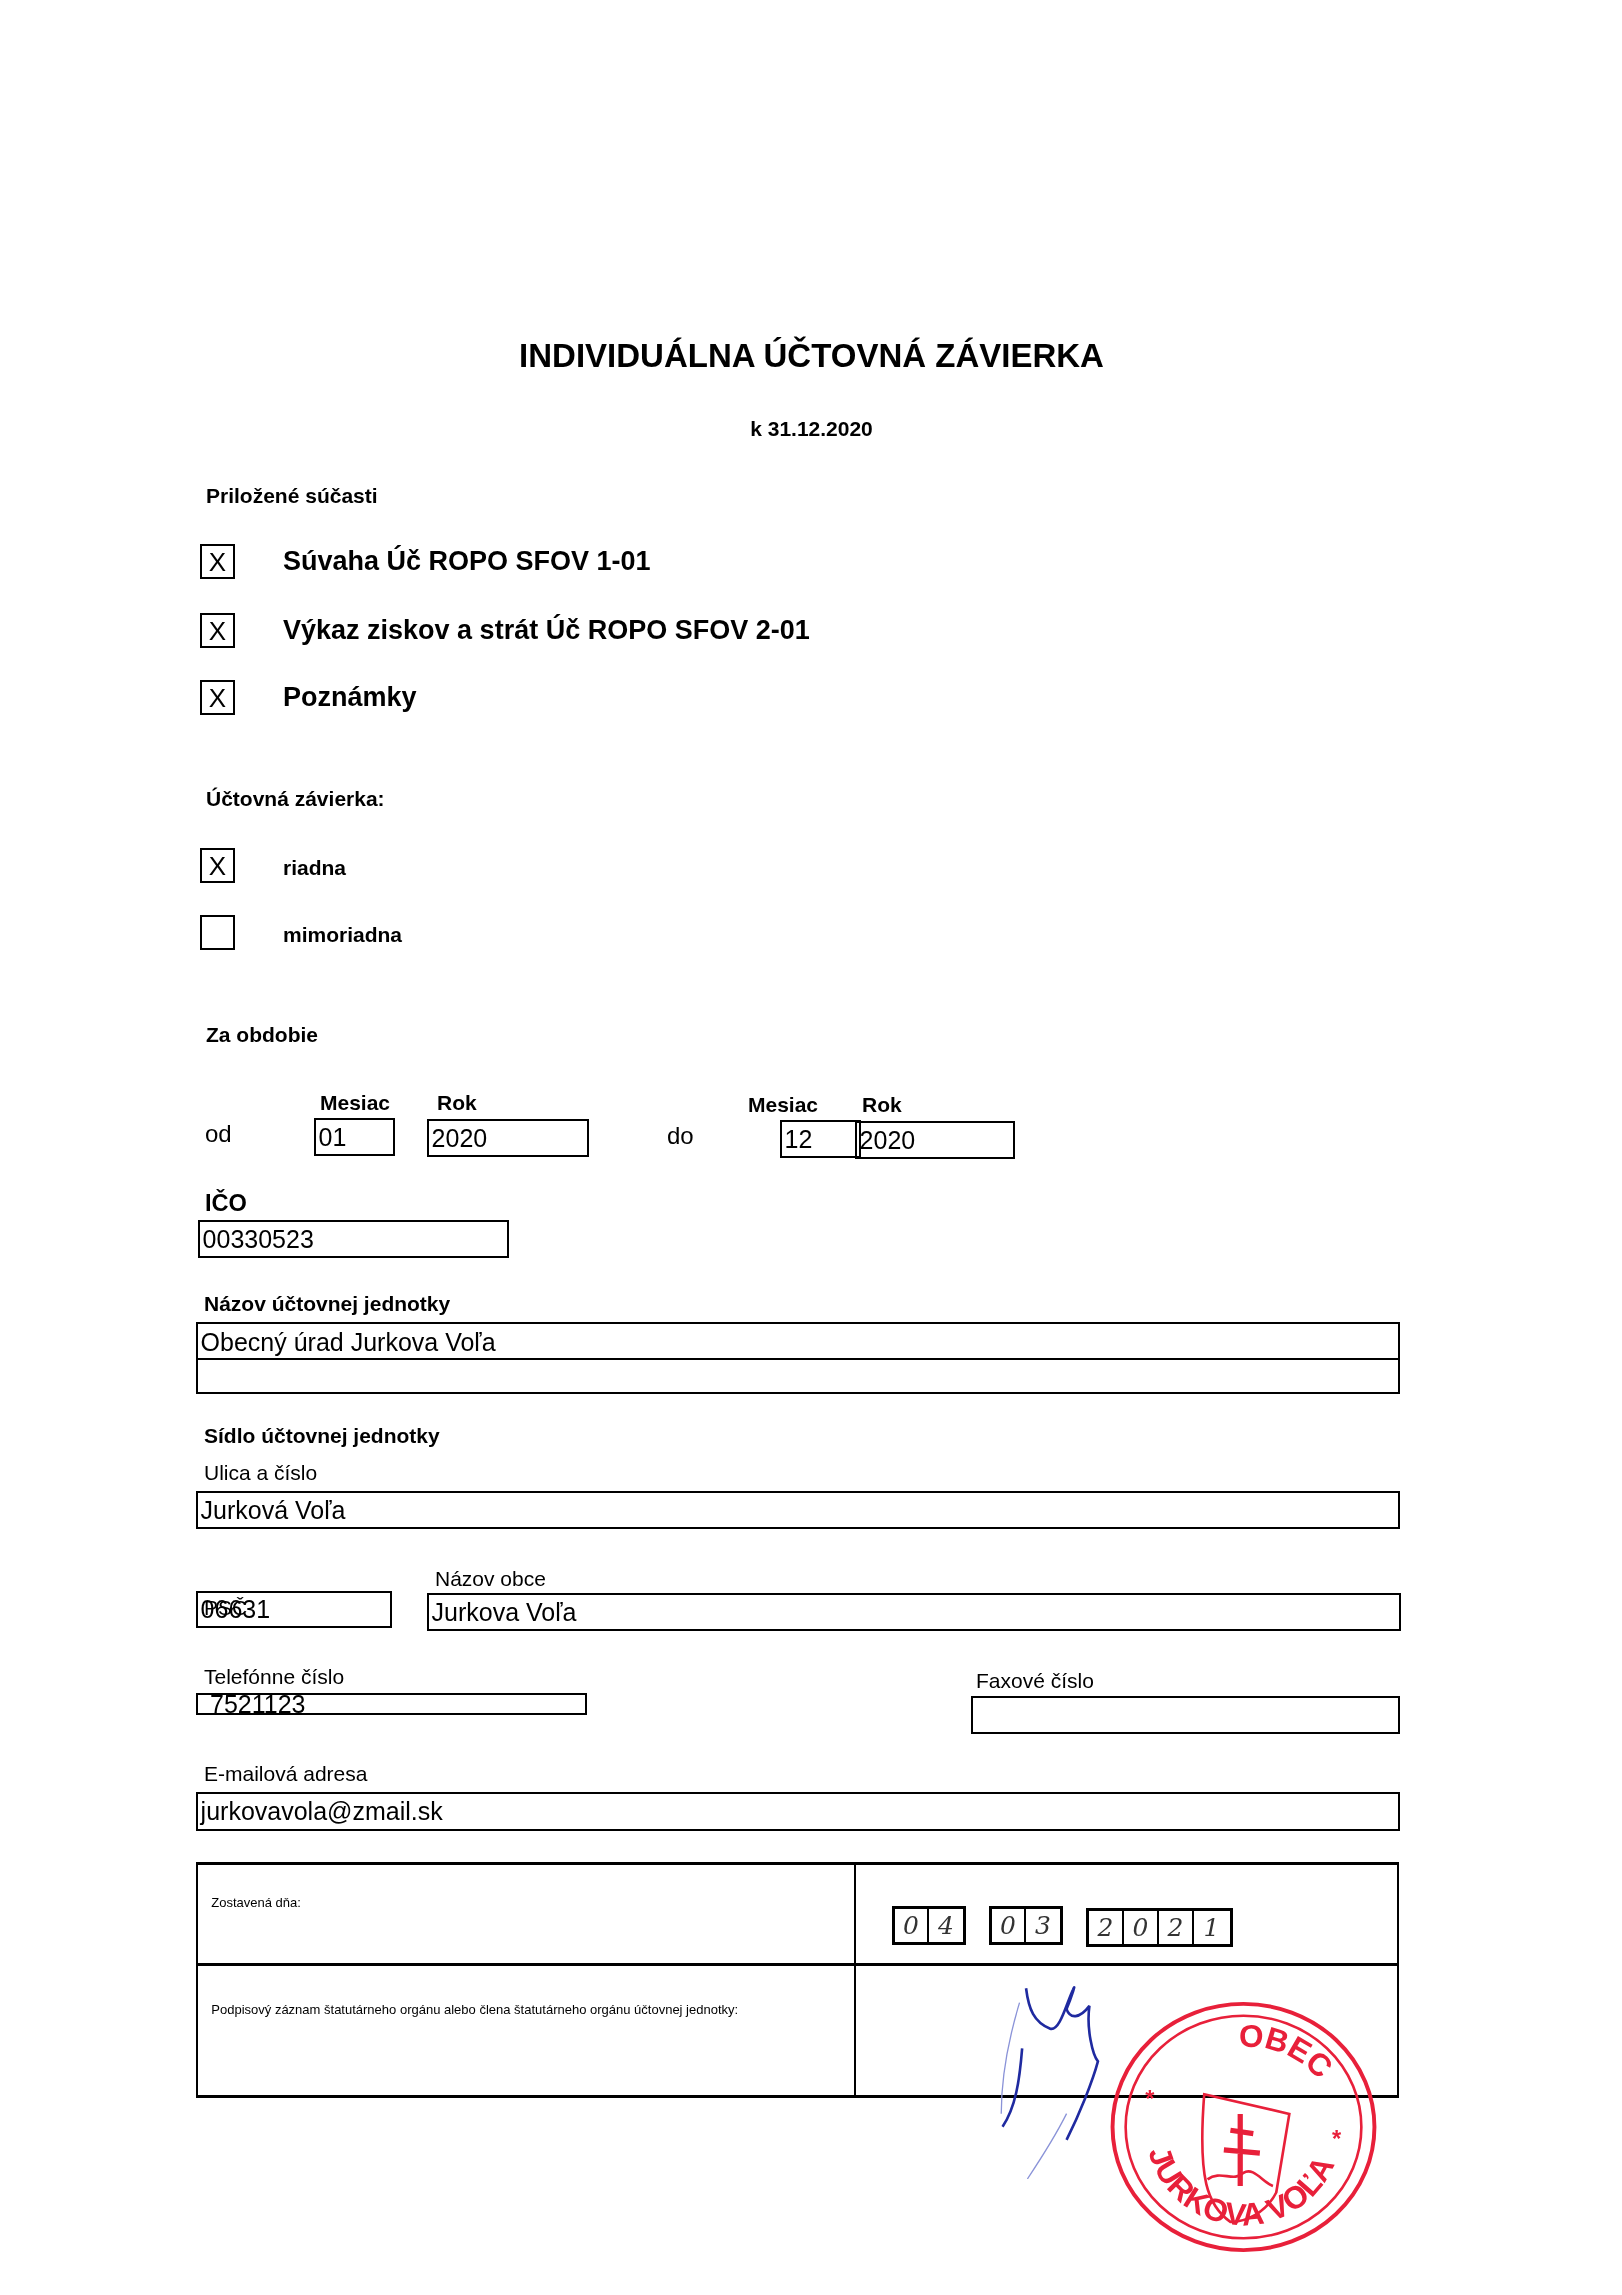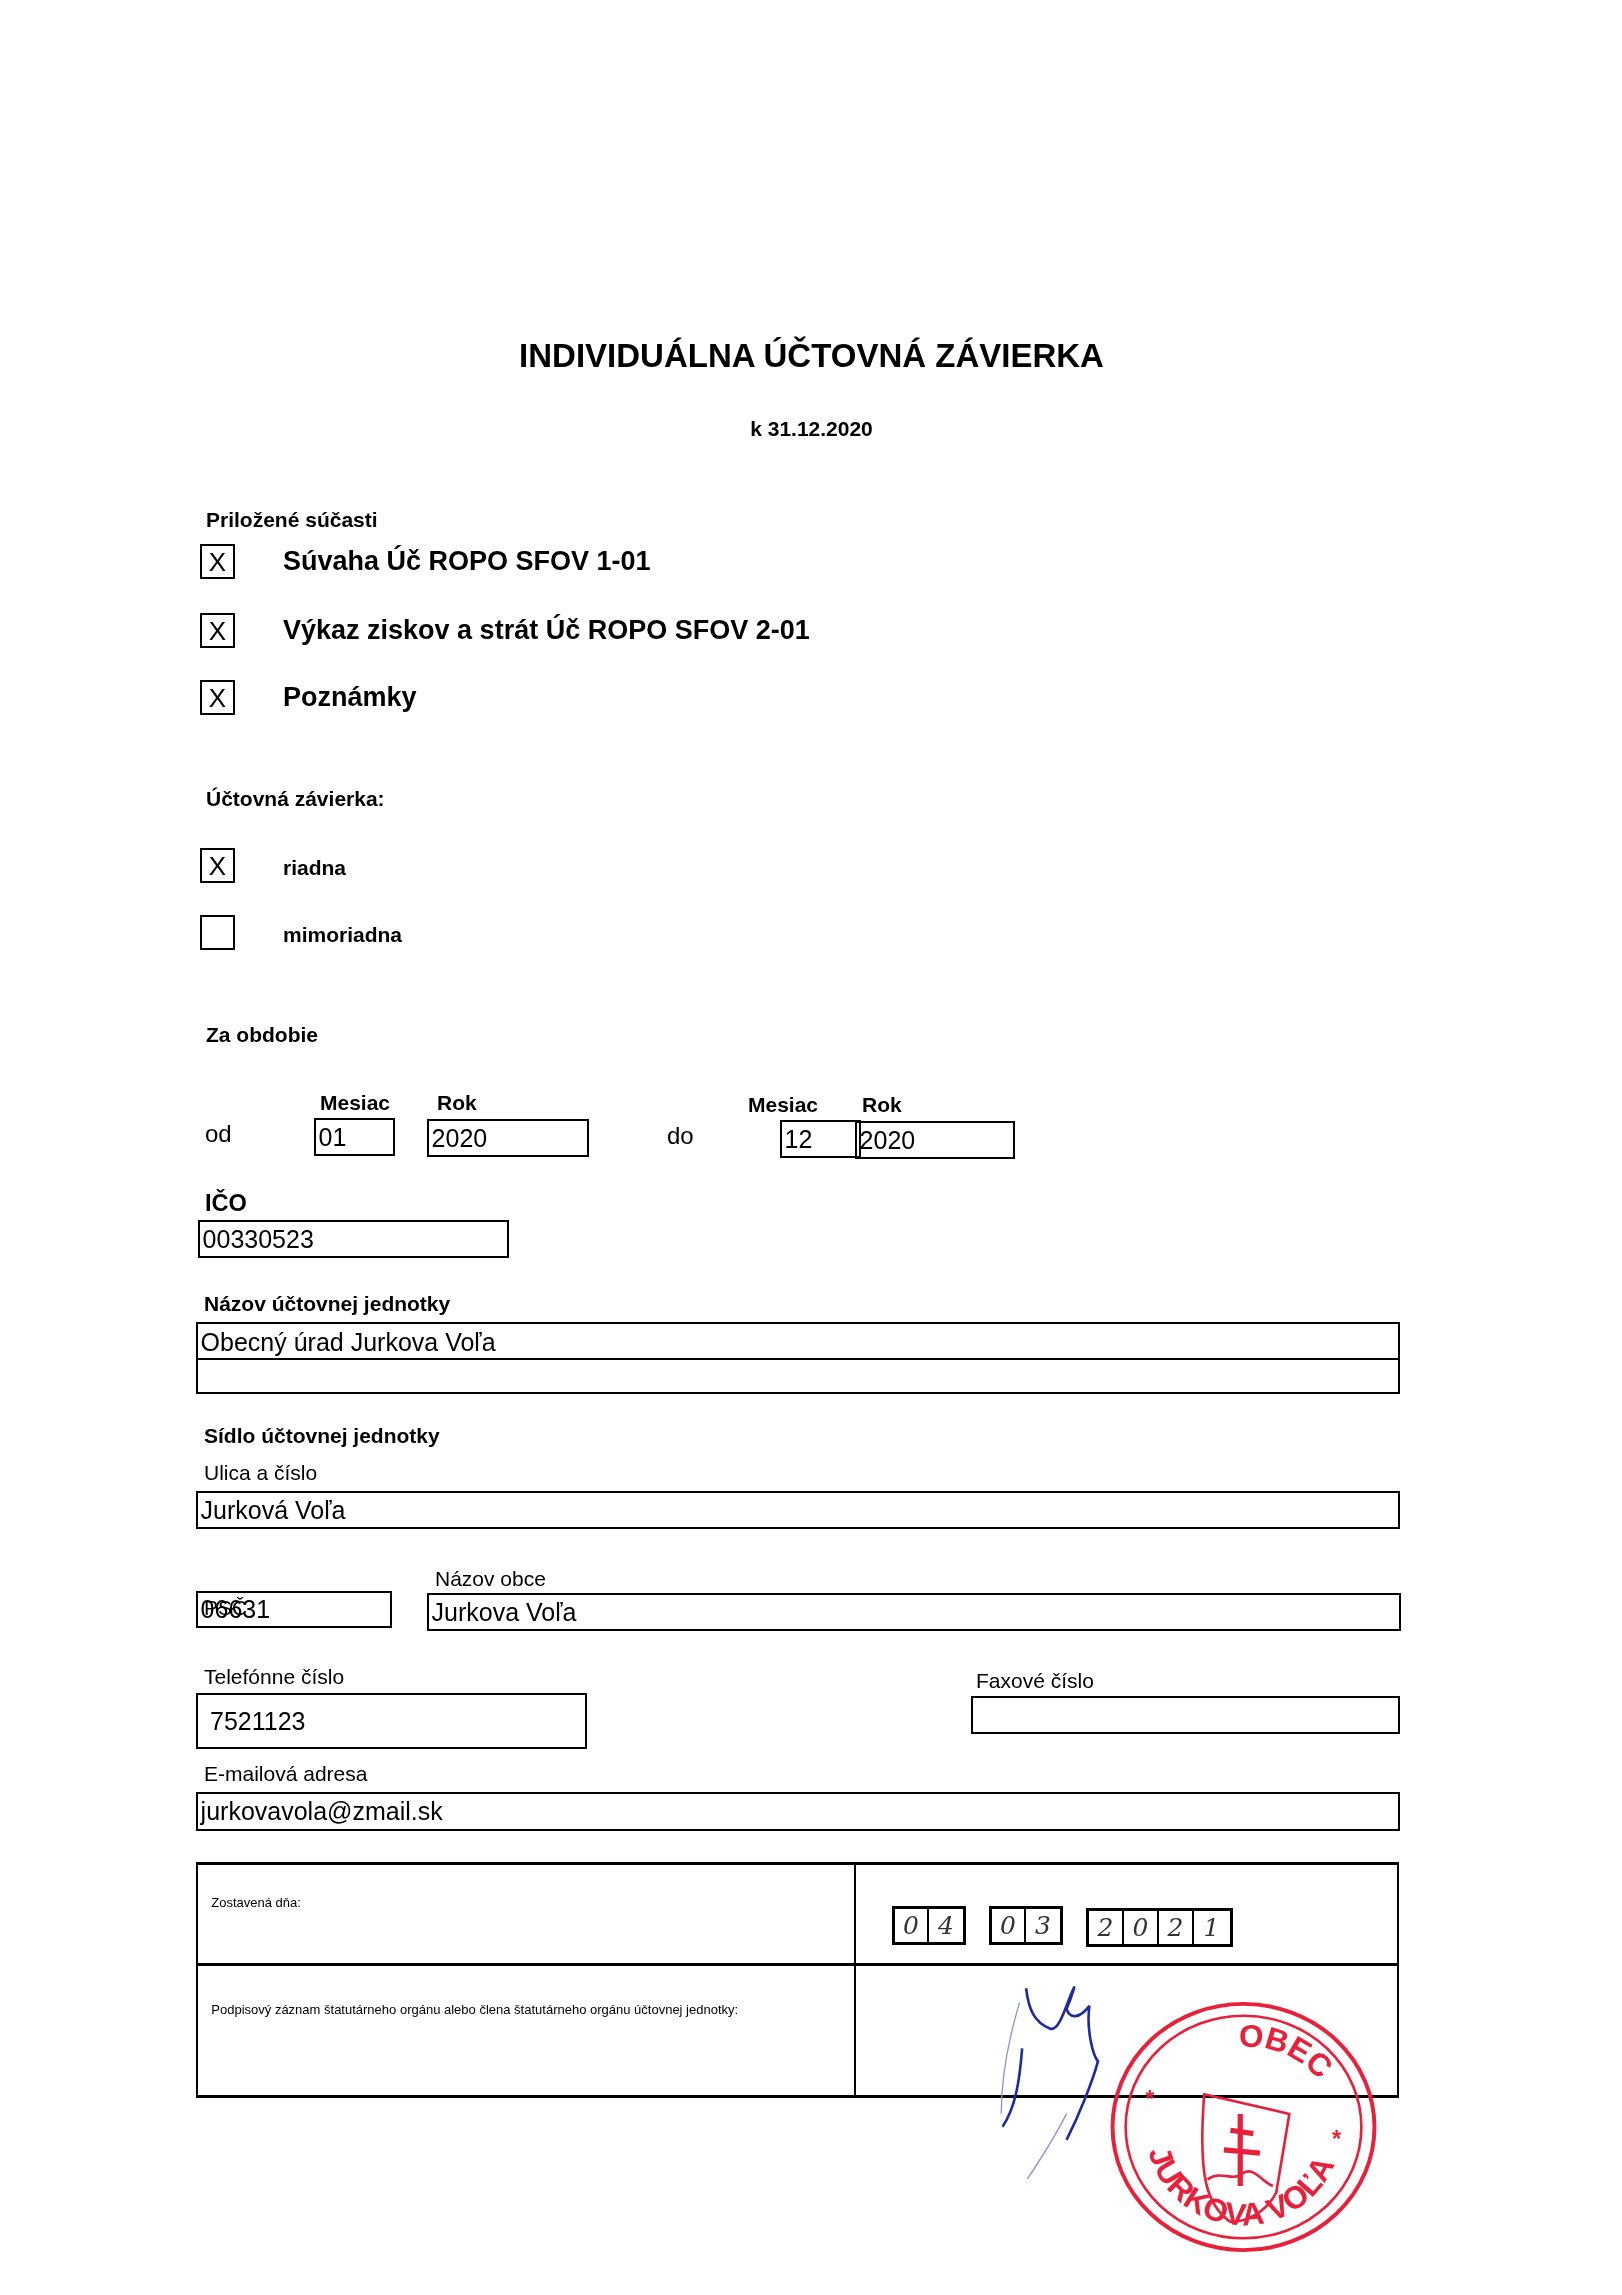--- a/index.html
+++ b/index.html
@@ -23,21 +23,21 @@
   .digits { display:flex; border:3.3px solid #000; box-sizing:border-box; height:39px; }
   .digit { width:35px; height:100%; box-sizing:border-box; border-right:2.6px solid #000; display:flex; align-items:center; justify-content:center; font-family:"DejaVu Serif", serif; font-style:italic; font-size:25px; color:#333; }
   .digit:last-child { border-right:none; }
 </style>
 </head>
 <body>
 
 <div class="abs title">INDIVIDUÁLNA ÚČTOVNÁ ZÁVIERKA</div>
 <div class="abs subtitle">k 31.12.2020</div>
 
-<div class="abs hdr" style="left:206px; top:484px;margin-top:24px;">Priložené súčasti</div>
+<div class="abs hdr" style="left:206px; top:484px;">Priložené súčasti</div>
 
 <div class="abs chk" style="left:200px; top:544px;">X</div>
 <div class="abs chk-label-big" style="left:283px; top:546px;">Súvaha Úč ROPO SFOV 1-01</div>
 
 <div class="abs chk" style="left:200px; top:613px;">X</div>
 <div class="abs chk-label-big" style="left:283px; top:615px;">Výkaz ziskov a strát Úč ROPO SFOV 2-01</div>
 
 <div class="abs chk" style="left:200px; top:680px;">X</div>
 <div class="abs chk-label-big" style="left:283px; top:682px;">Poznámky</div>
 
@@ -74,21 +74,21 @@
 <div class="abs lbl-b" style="left:204px; top:1424px;">Sídlo účtovnej jednotky</div>
 <div class="abs lbl" style="left:204px; top:1461px;">Ulica a číslo</div>
 <div class="abs field" style="left:196px; top:1491px; width:1204px; height:38px;">Jurková Voľa</div>
 
 <div class="abs lbl" style="left:204px; top:1561px;margin-top:35px;">PSČ</div>
 <div class="abs field" style="left:196px; top:1591px; width:196px; height:37px;">06631</div>
 <div class="abs lbl" style="left:435px; top:1567px;">Názov obce</div>
 <div class="abs field" style="left:427px; top:1593px; width:974px; height:38px;">Jurkova Voľa</div>
 
 <div class="abs lbl" style="left:204px; top:1665px;">Telefónne číslo</div>
-<div class="abs field" style="left:196px; top:1693px; width:391px; height:56px;padding-left:12px;">7521123</div>
+<div class="abs field" style="left:196px; top:1693px; width:391px; height:22px;padding-left:12px;">7521123</div>
 <div class="abs lbl" style="left:976px; top:1669px;">Faxové číslo</div>
 <div class="abs field" style="left:971px; top:1696px; width:429px; height:38px;"></div>
 
 <div class="abs lbl" style="left:204px; top:1762px;">E-mailová adresa</div>
 <div class="abs field" style="left:196px; top:1792px; width:1204px; height:39px;">jurkovavola@zmail.sk</div>
 
 <div class="abs table">
   <div class="mid"></div>
   <div class="vsep"></div>
 

